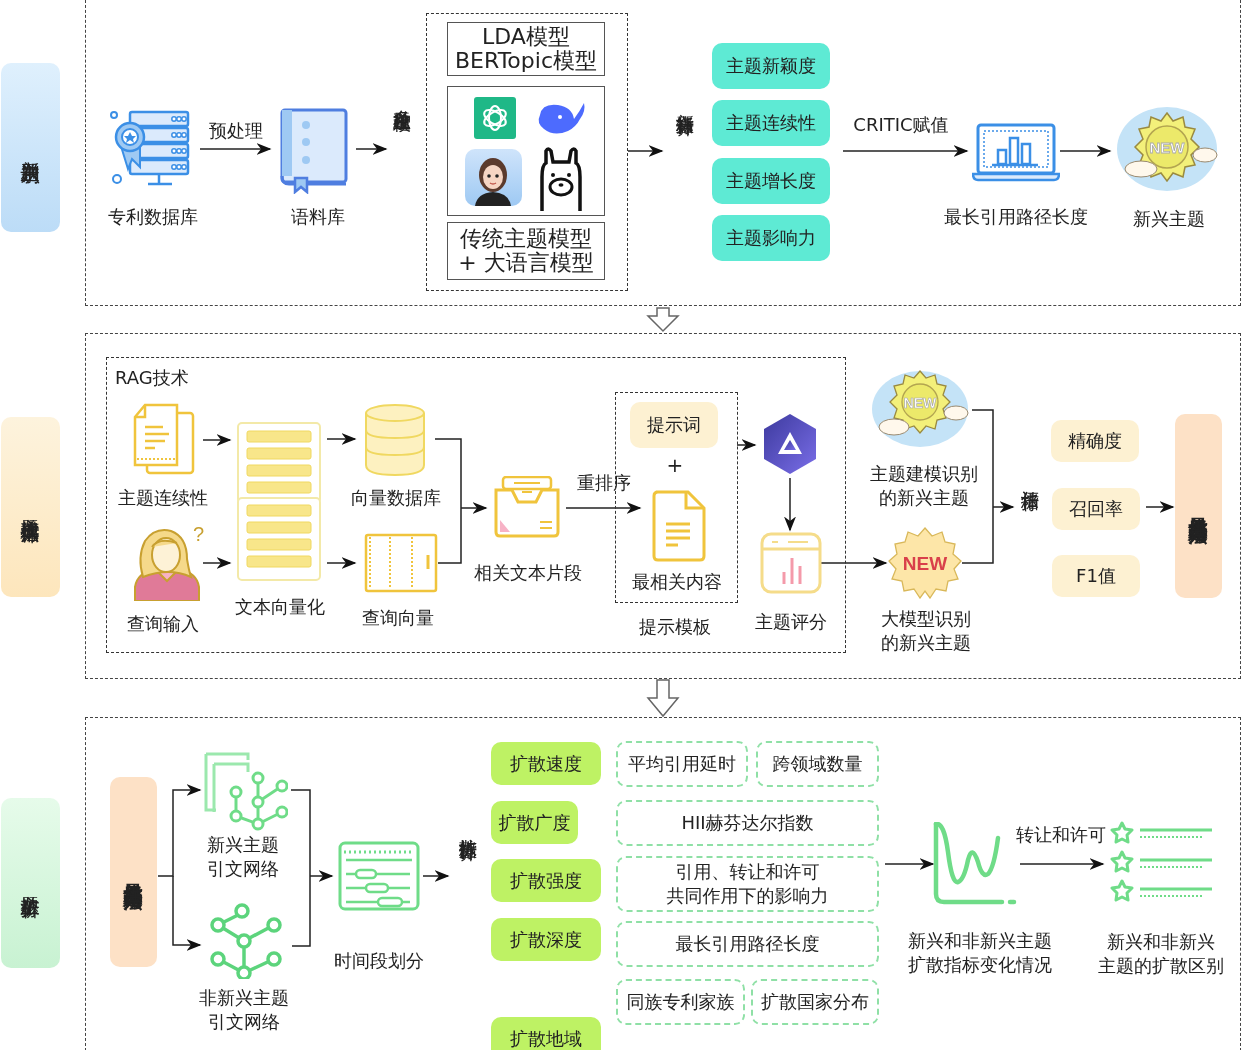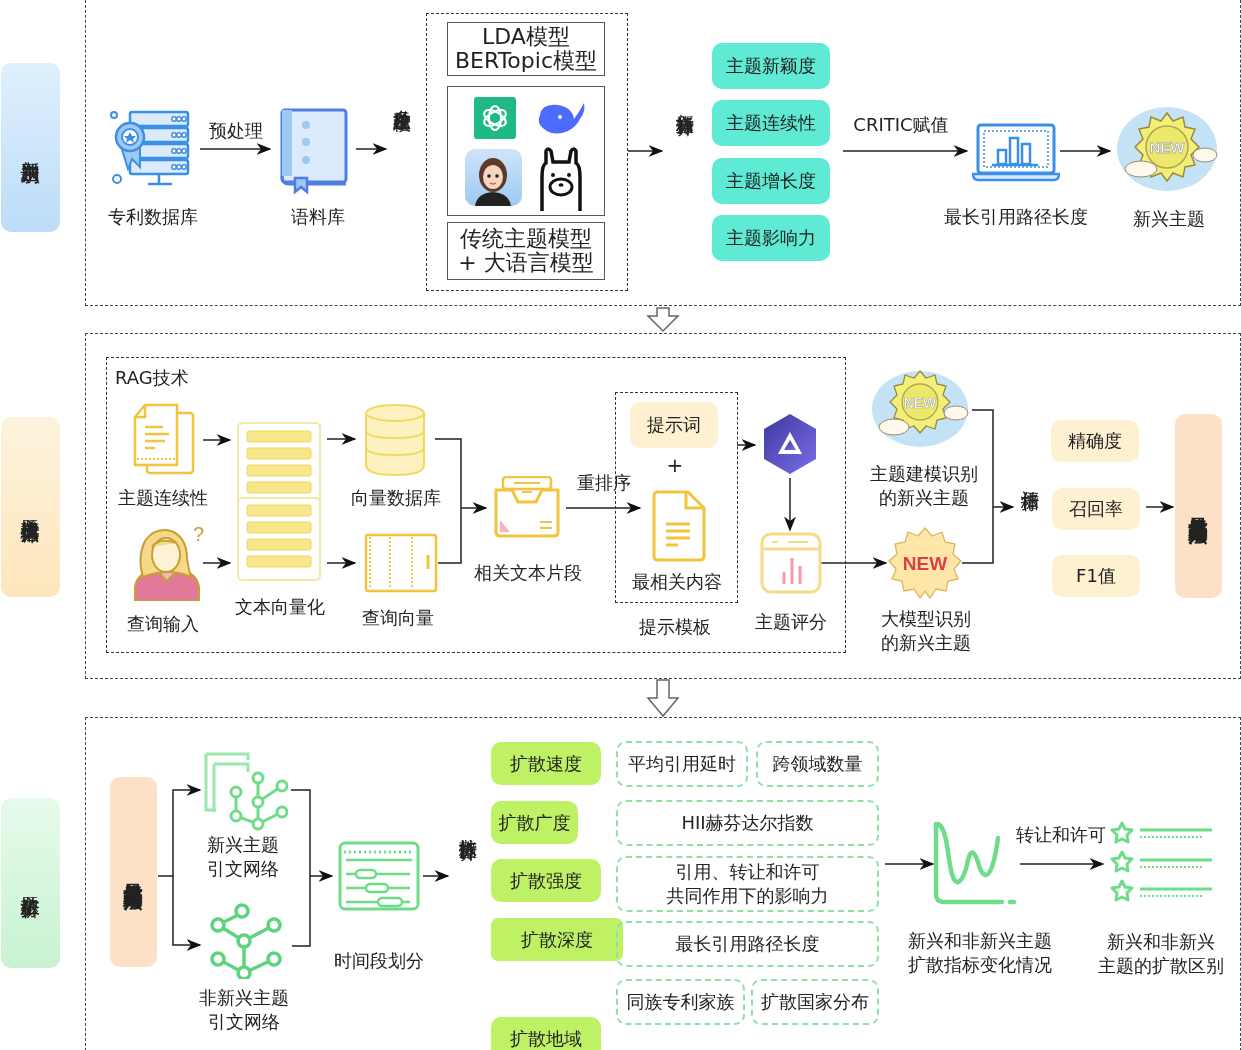--- a/index.html
+++ b/index.html
@@ -466,21 +466,21 @@
 </div>
 <div class="txt" style="left:326px;top:929px;width:106px;margin-top:20px;">时间段划分</div>
 
 <div class="abs" style="left:459px;top:815px;">
   <span class="vtext" style="font-size:18px;">扩散指标计算</span>
 </div>
 
 <div class="pill pill-green" style="left:491px;top:742px;width:110px;height:43px;">扩散速度</div>
 <div class="pill pill-green" style="left:491px;top:801px;width:87px;height:43px;">扩散广度</div>
 <div class="pill pill-green" style="left:491px;top:859px;width:110px;height:43px;">扩散强度</div>
-<div class="pill pill-green" style="left:491px;top:918px;width:132px;height:43px;border-radius:7px;">扩散深度</div>
+<div class="pill pill-green" style="left:491px;top:918px;width:110px;height:43px;">扩散深度</div>
 <div class="pill pill-green" style="left:491px;top:977px;width:110px;height:43px;margin-top:40px;">扩散地域</div>
 
 <div class="gbox" style="left:616px;top:741px;width:128px;height:42px;">平均引用延时</div>
 <div class="gbox" style="left:756px;top:741px;width:119px;height:42px;">跨领域数量</div>
 <div class="gbox" style="left:616px;top:800px;width:259px;height:42px;">HII赫芬达尔指数</div>
 <div class="gbox" style="left:616px;top:856px;width:259px;height:52px;flex-direction:column;">
   <div id="infl1">引用、转让和许可</div>
   <div id="infl2">共同作用下的影响力</div>
 </div>
 <div class="gbox" style="left:616px;top:921px;width:259px;height:42px;">最长引用路径长度</div>

